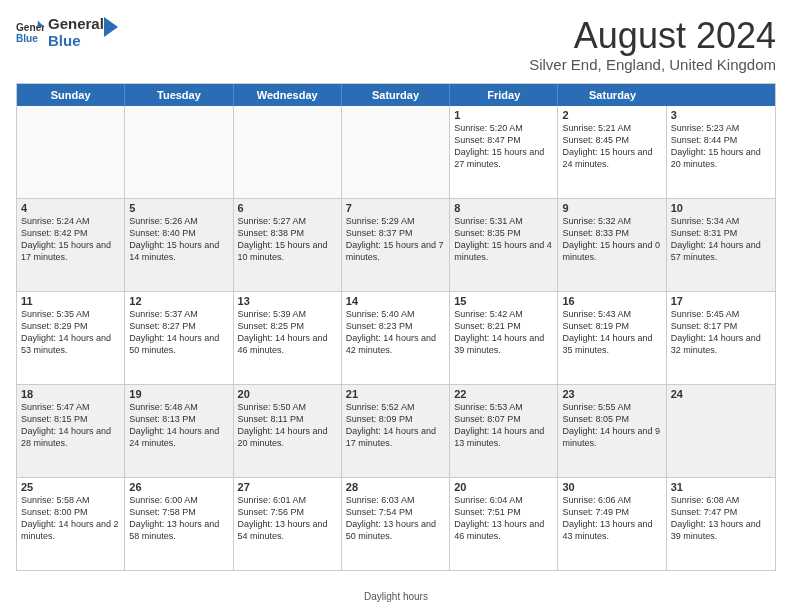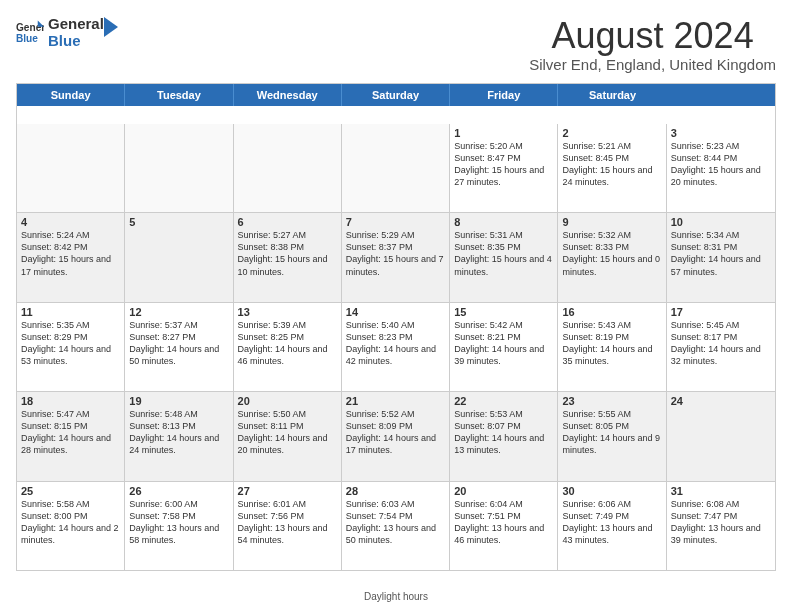--- a/index.html
+++ b/index.html
@@ -28,39 +28,38 @@
       align-items: center;
       gap: 4px;
     }
     .logo-general { color: #333; }
     .logo-blue { color: #2a6db5; }
     .logo-icon {
       width: 28px;
       height: 28px;
     }
     .title-block {
-      text-align: center;
+      text-align: right;
     }
     .month-year {
       font-size: 36px;
       font-weight: 300;
       color: #333;
       line-height: 1.1;
     }
     .location {
       font-size: 15px;
       color: #555;
       font-weight: normal;
     }
     .calendar {
       flex: 1;
       display: flex;
       flex-direction: column;
       border: 1px solid #ccc;
-      gap: 18px;
     }
     .cal-header {
       display: grid;
       grid-template-columns: repeat(7, 1fr);
       background: #2a6db5;
     }
     .cal-header-cell {
       color: #fff;
       font-size: 11px;
       font-weight: bold;
@@ -164,20 +163,21 @@
             <div class="cell-text">Sunrise: 5:23 AM<br>Sunset: 8:44 PM<br>Daylight: 15 hours and 20 minutes.</div>
           </div>
         </div>
         <div class="cal-row">
           <div class="cal-cell shaded">
             <span class="day-num">4</span>
             <div class="cell-text">Sunrise: 5:24 AM<br>Sunset: 8:42 PM<br>Daylight: 15 hours and 17 minutes.</div>
           </div>
           <div class="cal-cell shaded">
             <span class="day-num">5</span>
+            <div class="cell-text">Sunrise: 5:26 AM<br>Sunset: 8:40 PM<br>Daylight: 15 hours and 14 minutes.</div>
           </div>
           <div class="cal-cell shaded">
             <span class="day-num">6</span>
             <div class="cell-text">Sunrise: 5:27 AM<br>Sunset: 8:38 PM<br>Daylight: 15 hours and 10 minutes.</div>
           </div>
           <div class="cal-cell shaded">
             <span class="day-num">7</span>
             <div class="cell-text">Sunrise: 5:29 AM<br>Sunset: 8:37 PM<br>Daylight: 15 hours and 7 minutes.</div>
           </div>
           <div class="cal-cell shaded">

